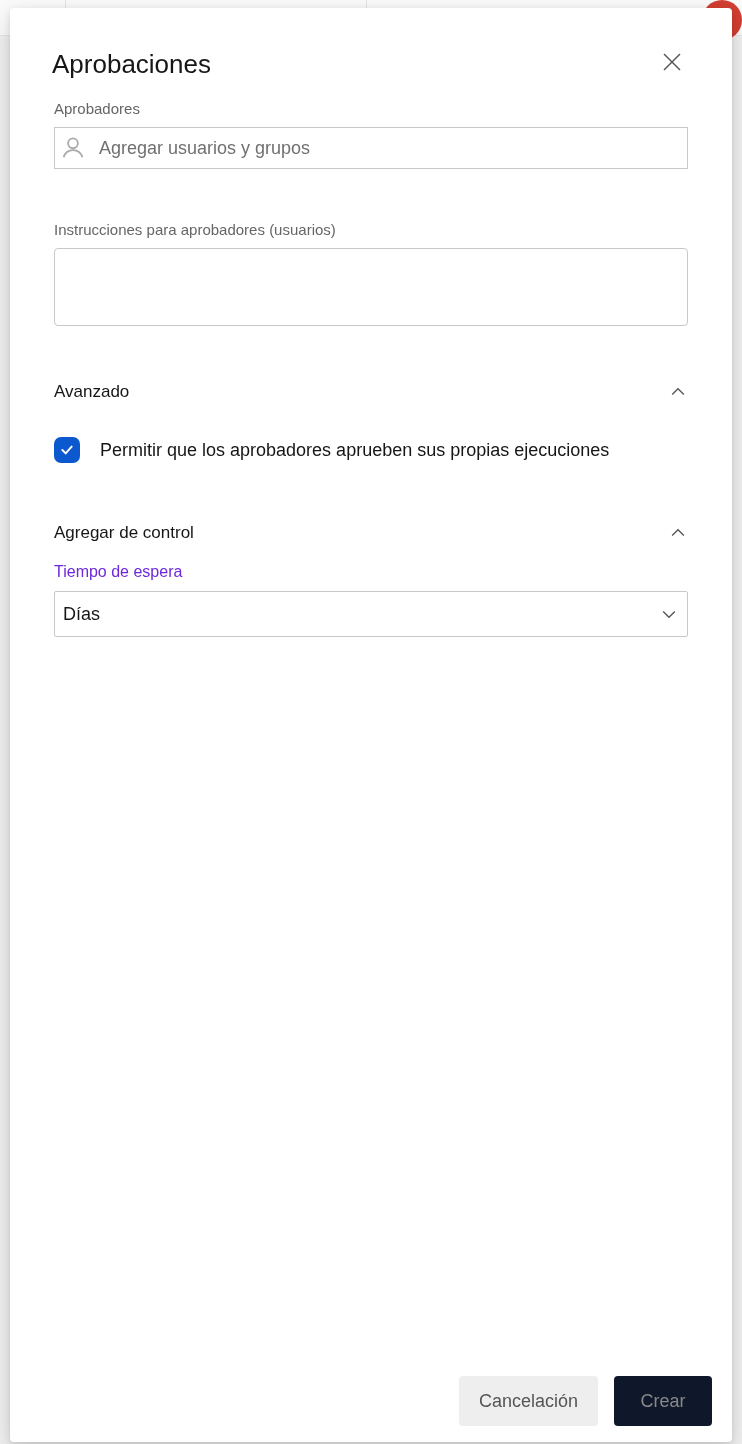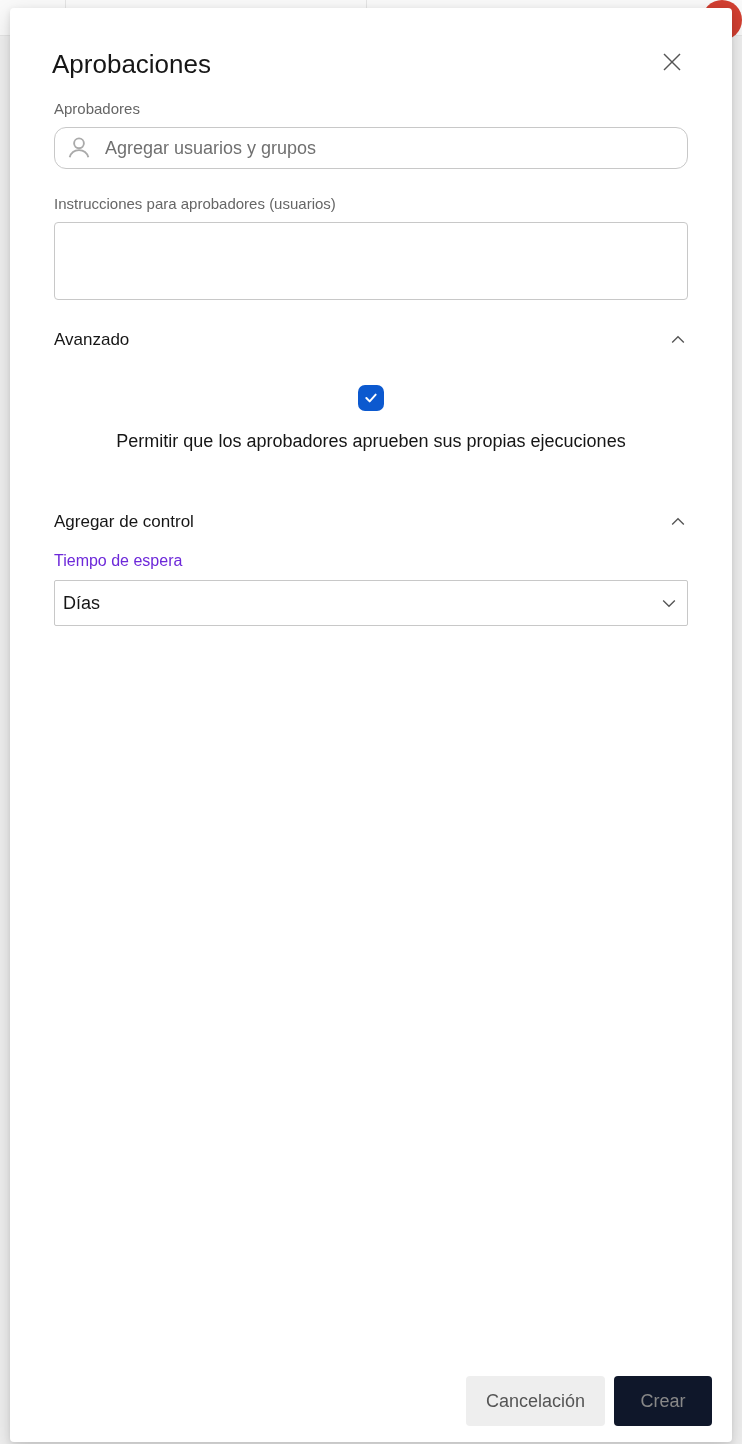--- a/index.html
+++ b/index.html
@@ -70,35 +70,35 @@
       margin-top: 4px;
     }
     .close-btn svg { stroke: #555; }
 
     .panel-body {
       flex: 1;
       padding: 0 44px;
       overflow-y: auto;
     }
 
-    .form-group { margin-bottom: 26px; }
+    .form-group { margin-bottom: 52px; }
     .form-label {
       font-size: 15px;
       color: #666;
       display: block;
       margin-bottom: 10px;
     }
 
     .input-approvers {
       display: flex;
       align-items: center;
       border: 1px solid #c8c8c8;
-      border-radius: 12px;
+      border-radius: 0;
       height: 42px;
-      padding: 0 10px;
+      padding: 0 4px;
     }
     .person-icon {
       width: 28px;
       height: 28px;
       margin-right: 12px;
       flex-shrink: 0;
     }
     .person-icon svg { fill: none; stroke: #aaaaaa; stroke-width: 1.6; }
     .input-approvers input {
       border: none;
@@ -133,21 +133,20 @@
       color: #161616;
       font-weight: 400;
     }
     .chevron-up { stroke: #555; }
 
     .checkbox-row {
       display: flex;
       align-items: center;
       gap: 20px;
       margin-bottom: 60px;
-      flex-direction: column;
     }
     .checkbox-box {
       width: 26px;
       height: 26px;
       border-radius: 7px;
       background: #0c59cf;
       display: flex;
       align-items: center;
       justify-content: center;
       cursor: pointer;
@@ -191,21 +190,21 @@
       align-items: center;
       cursor: pointer;
       font-size: 18px;
       color: #161616;
     }
     .chevron-down { stroke: #555; }
 
     .panel-footer {
       display: flex;
       justify-content: flex-end;
-      gap: 9px;
+      gap: 16px;
       padding: 14px 20px 16px;
     }
     .btn {
       height: 50px;
       padding: 0 20px;
       border: none;
       border-radius: 4px;
       font-size: 18px;
       font-family: inherit;
       cursor: pointer;

